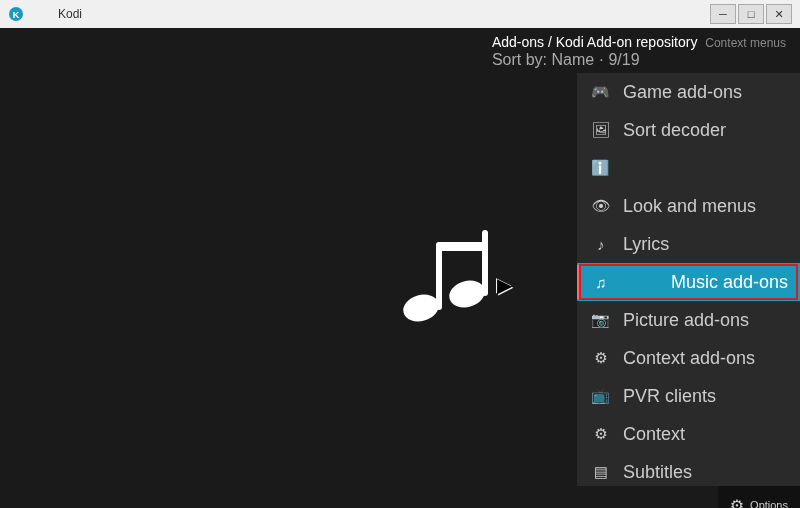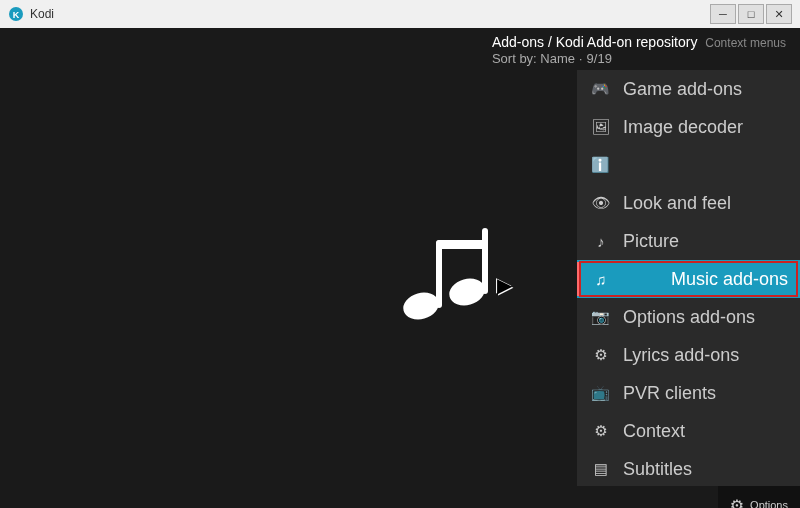--- a/index.html
+++ b/index.html
@@ -27,20 +27,21 @@
       align-items: center;
       gap: 6px;
     }
     .kodi-logo {
       width: 16px;
       height: 16px;
     }
     .title-bar-title {
       font-size: 12px;
       color: #333;
+      margin-left: 28px;
     }
     .title-bar-controls {
       display: flex;
       gap: 2px;
     }
     .tb-btn {
       width: 26px;
       height: 20px;
       background: #e0e0e0;
       border: 1px solid #aaa;
@@ -69,21 +70,21 @@
       padding: 6px 14px 4px 14px;
       background: #1a1a1a;
     }
     .header-left {}
     .breadcrumb {
       font-size: 14px;
       color: #ffffff;
       font-weight: 400;
     }
     .sort-info {
-      font-size: 13px;
+      font-size: 16px;
       color: #aaaaaa;
       margin-top: 1px;
     }
     .clock {
       font-size: 28px;
       color: #ffffff;
       font-weight: 300;
       margin-top: -2px;
     }
 
@@ -259,45 +260,45 @@
       </div>
     </div>
 
     <div class="right-panel" id="list-container">
     <div class="list-item">
           <span class="item-icon">🎮</span>
           <span class="item-label">Game add-ons</span>
         </div>
         <div class="list-item">
           <span class="item-icon">🖼</span>
-          <span class="item-label">Image decoder</span>
+          <span class="item-label">Sort decoder</span>
         </div>
         <div class="list-item">
           <span class="item-icon">ℹ️</span>
         </div>
         <div class="list-item">
           <span class="item-icon">👁</span>
-          <span class="item-label">Look and feel</span>
+          <span class="item-label">Look and menus</span>
         </div>
         <div class="list-item">
           <span class="item-icon">♪</span>
-          <span class="item-label">Picture</span>
+          <span class="item-label">Lyrics</span>
         </div>
         <div class="list-item active">
           <span class="item-icon">♫</span>
           <span class="item-label">Music add-ons</span>
           <div class="active-border"></div>
         </div>
         <div class="list-item">
           <span class="item-icon">📷</span>
-          <span class="item-label">Options add-ons</span>
+          <span class="item-label">Picture add-ons</span>
         </div>
         <div class="list-item">
           <span class="item-icon">⚙</span>
-          <span class="item-label">Lyrics add-ons</span>
+          <span class="item-label">Context add-ons</span>
         </div>
         <div class="list-item">
           <span class="item-icon">📺</span>
           <span class="item-label">PVR clients</span>
         </div>
         <div class="list-item">
           <span class="item-icon">⚙</span>
           <span class="item-label">Context</span>
         </div>
         <div class="list-item">

